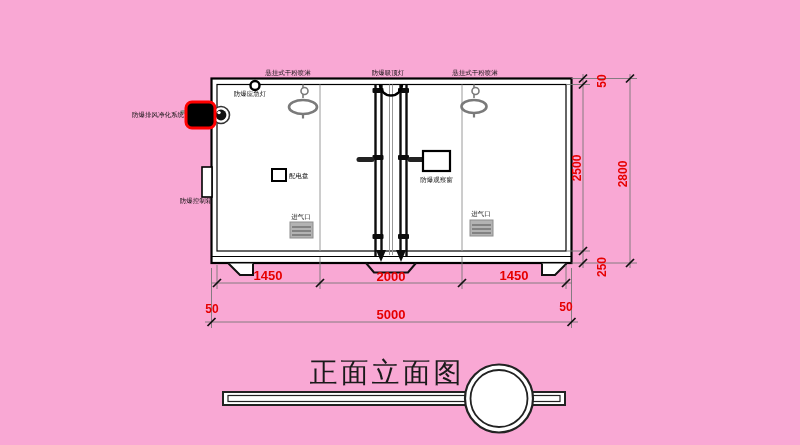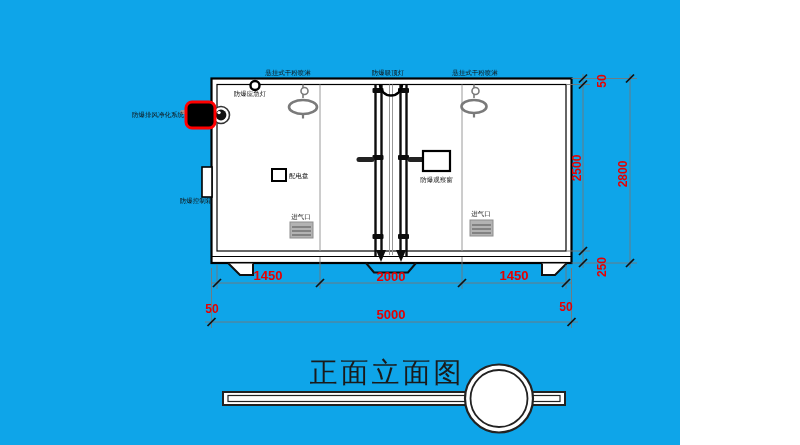--- a/index.html
+++ b/index.html
@@ -1,16 +1,16 @@
 <!DOCTYPE html>
 <html><head>
 <meta charset="utf-8">
 <style>
   html,body{margin:0;padding:0;background:#ffffff;}
-  .canvas{position:relative;width:680px;height:445px;background:#0ea5e9;overflow:hidden;
+  .canvas{position:relative;width:800px;height:445px;background:#f9a8d4;overflow:hidden;
           font-family:"Liberation Sans","DejaVu Sans",sans-serif;}
   svg text{user-select:none;}
   .lbl{font-size:6.5px;fill:#111;font-family:"Liberation Sans","DejaVu Sans",sans-serif;}
   .dim{font-size:13px;font-weight:700;fill:#e60000;font-family:"Liberation Sans","DejaVu Sans",sans-serif;}
   .dimS{font-size:12px;font-weight:700;fill:#e60000;font-family:"Liberation Sans","DejaVu Sans",sans-serif;}
   .title{font-size:28px;fill:#1a1a1a;letter-spacing:3px;font-family:"Liberation Serif","DejaVu Serif",serif;}
 </style>
 </head>
 <body>
 

